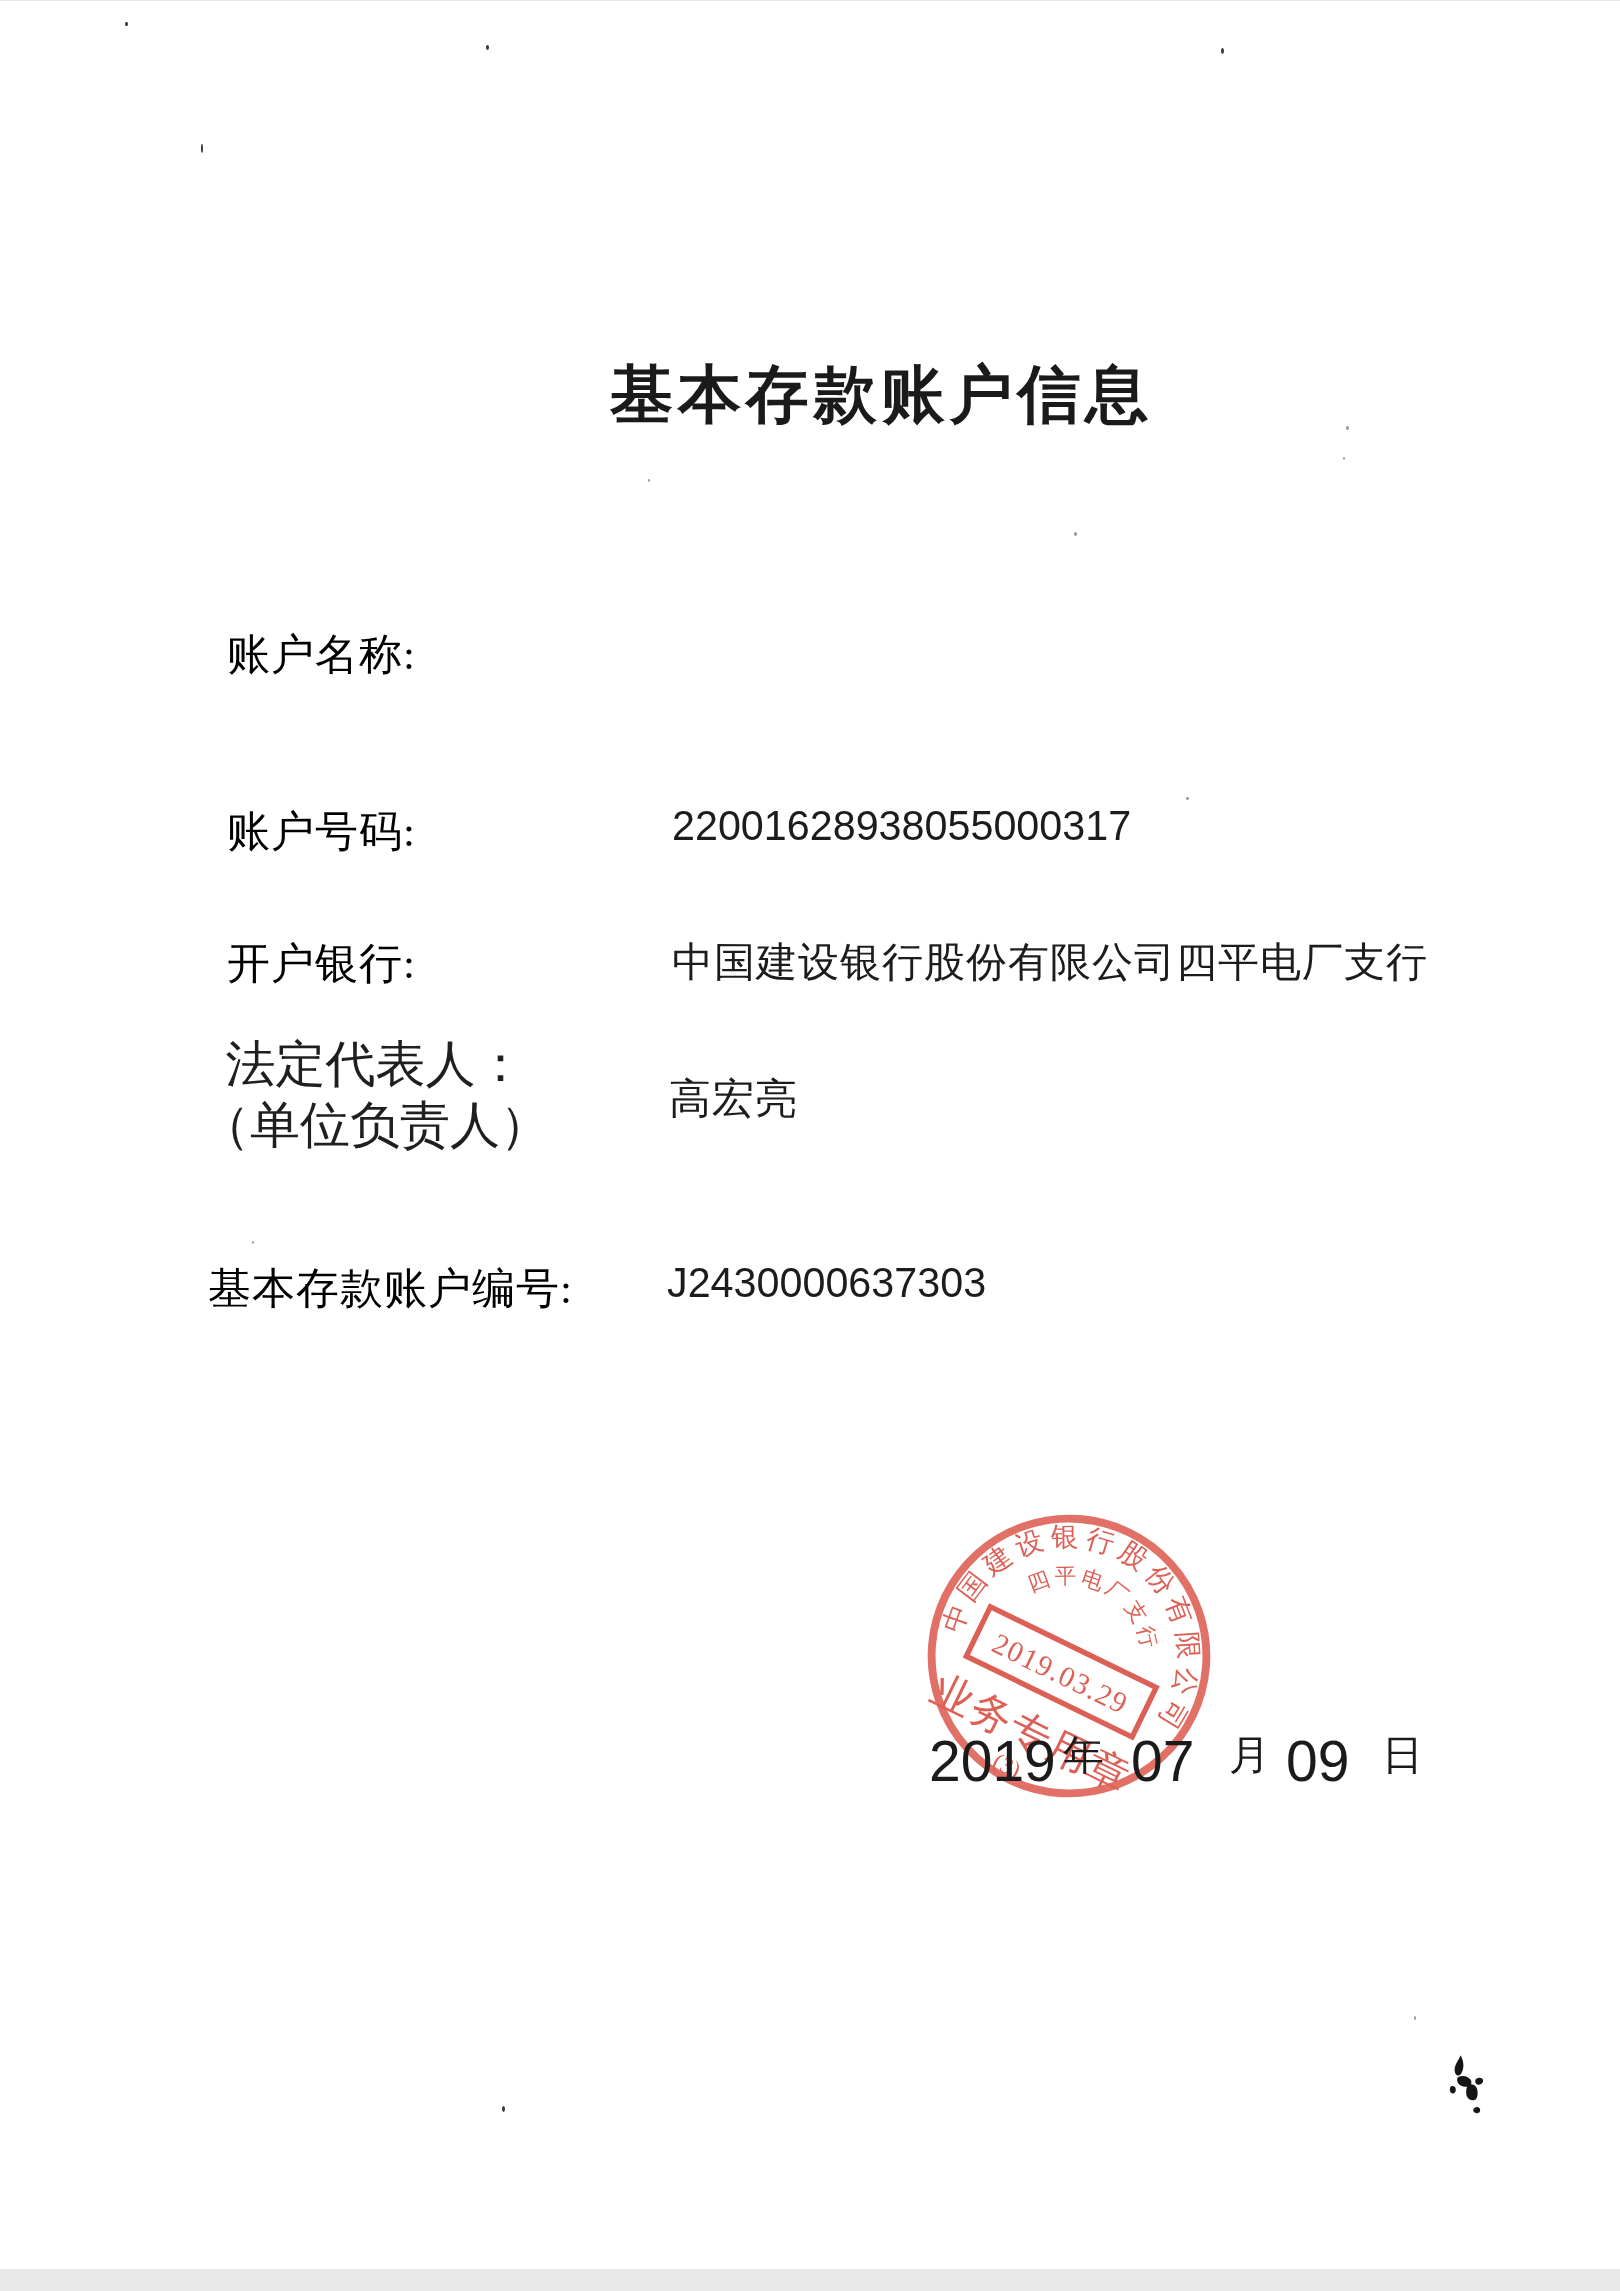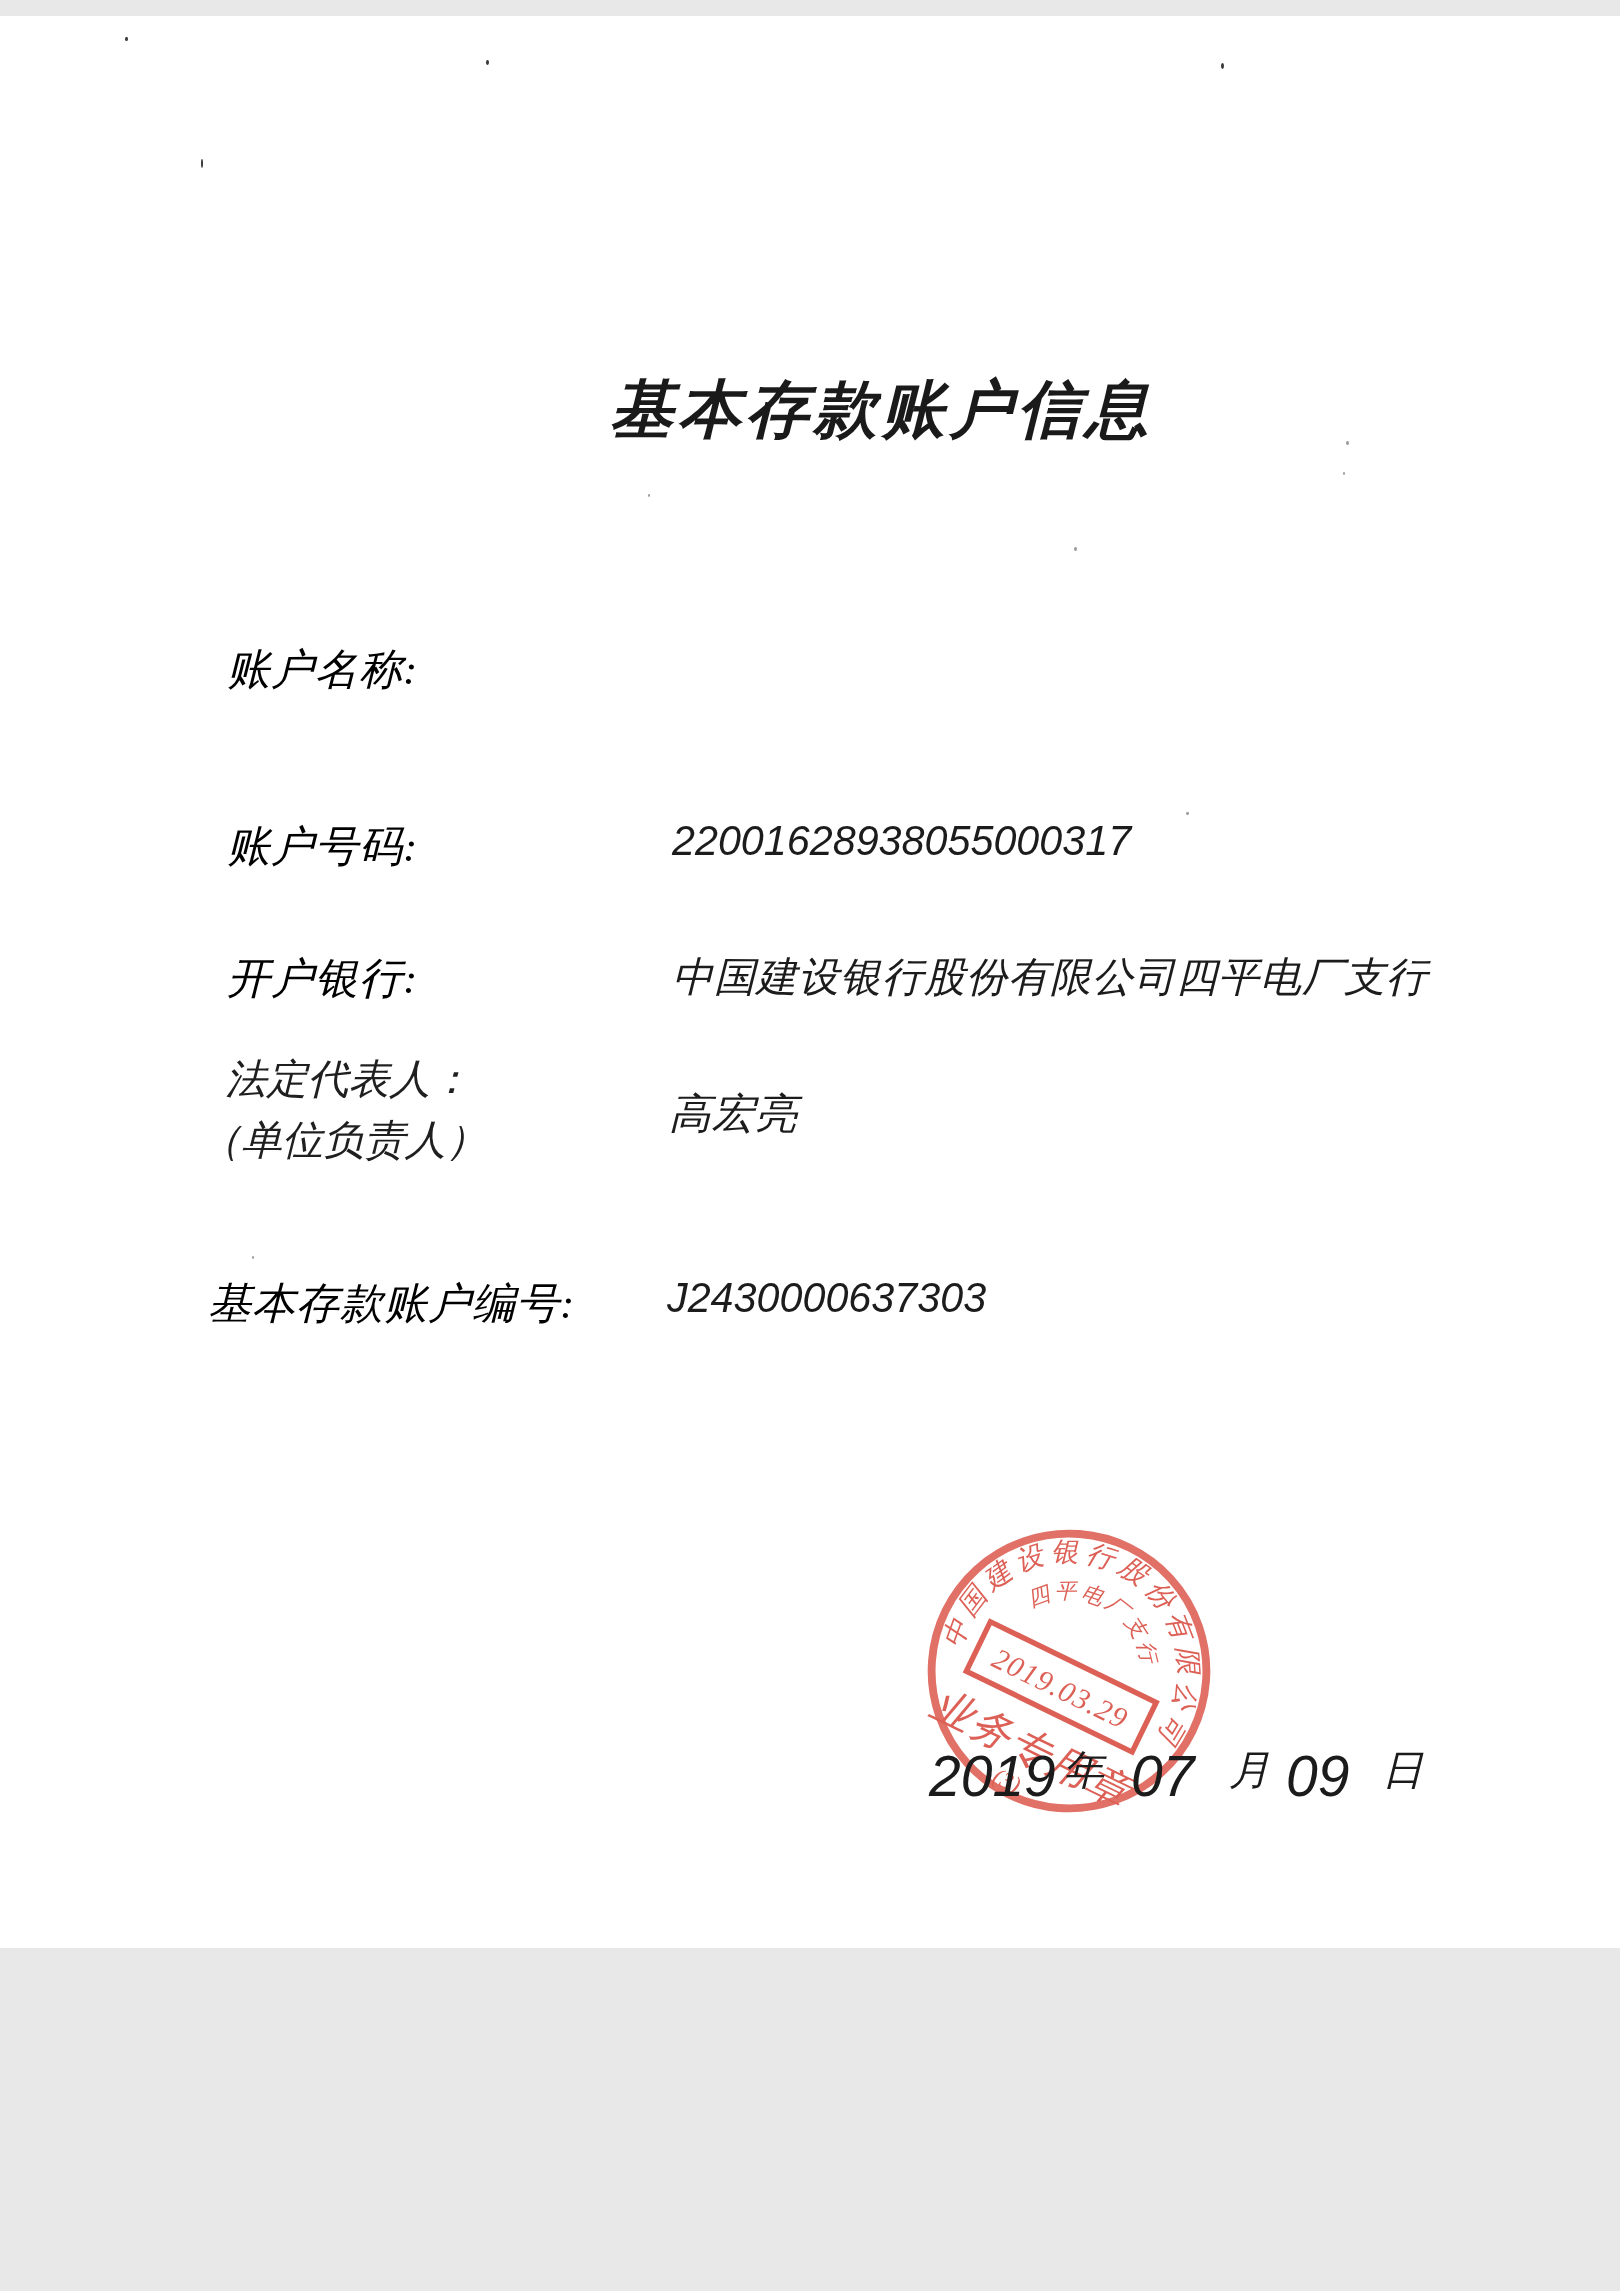--- a/index.html
+++ b/index.html
@@ -1,25 +1,24 @@
 <!DOCTYPE html>
 <html><head>
 <meta charset="utf-8">
 <style>
   html, body { margin: 0; padding: 0; background: #e8e8e8; }
   .page {
     position: relative;
     width: 1620px;
-    height: 1932px;
-    margin: 16px auto;
+    height: 2268px;
+    margin: 1px auto;
     background: #ffffff;
     overflow: hidden;
     font-family: "Liberation Serif", "DejaVu Serif", serif;
     color: #1f1f1f;
-    font-style: italic;
   }
   .abs { position: absolute; }
 
   .doc-title {
     left: 610px; top: 351px;
     font-size: 63px;
     font-weight: 700;
     letter-spacing: 4.9px;
     color: #1a1a1a;
     white-space: nowrap;
@@ -39,21 +38,21 @@
   }
   .field-value-num {
     font-family: "Liberation Sans", "DejaVu Sans", sans-serif;
     font-size: 43px;
     letter-spacing: 0px;
     white-space: nowrap;
     color: #1c1c1c;
     transform: scaleX(0.96);
     transform-origin: left center;
   }
-  .label2line div { line-height: 61px; font-size: 41px; white-space: nowrap; }
+  .label2line div { line-height: 61px; font-size: 50px; white-space: nowrap; }
   .label2line .l1 { padding-left: 25.5px; }
 
   .date-line {
     left: 929px; top: 1727px;
     width: 510px; height: 59px;
   }
   .date-line span { position: absolute; top: 0; white-space: nowrap; }
   .date-num {
     font-family: "Liberation Sans", "DejaVu Sans", sans-serif;
     font-size: 57px; color: #1b1b1b;

